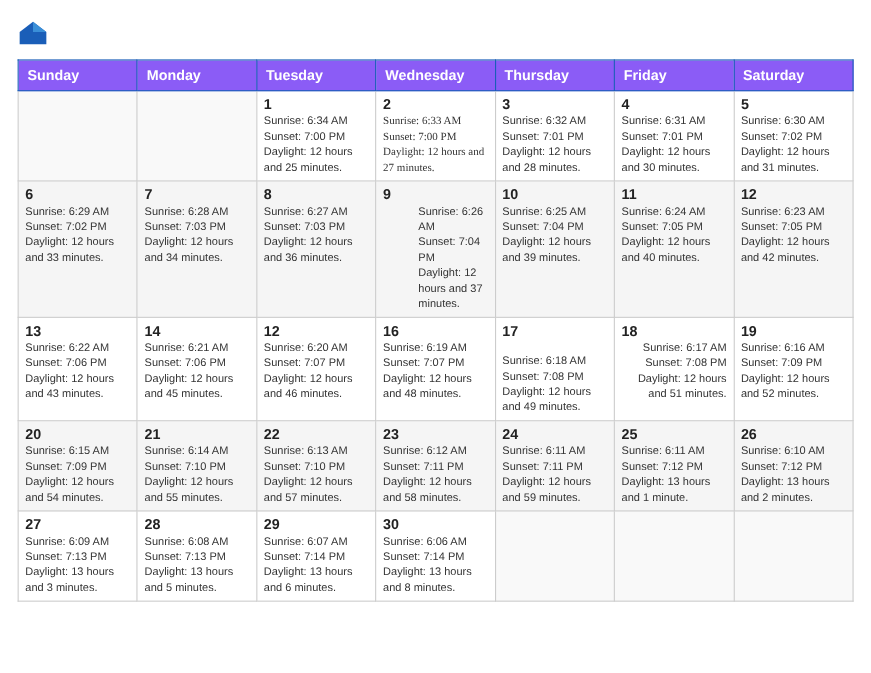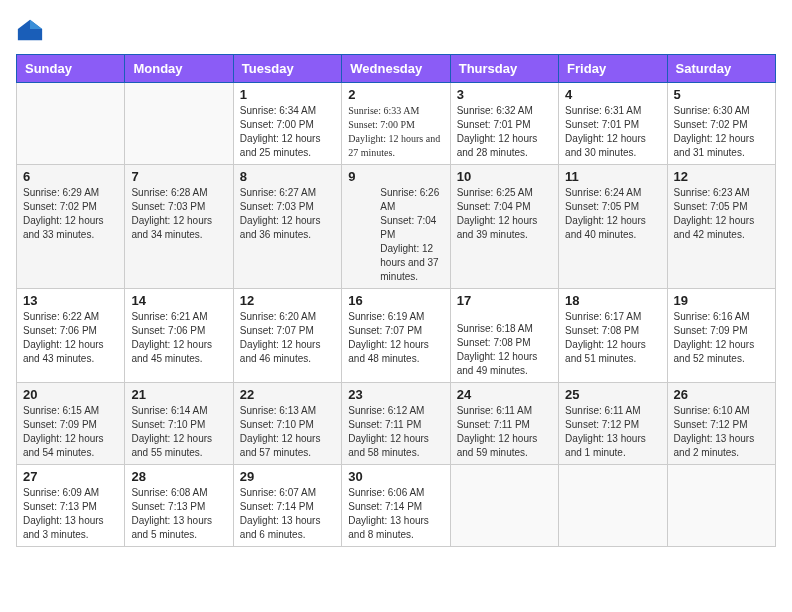--- a/index.html
+++ b/index.html
@@ -230,21 +230,21 @@
 Daylight: 12 hours and 48 minutes.</div>
         </td>
         <td>
           <div class="day-number">17</div>
           <div class="day-detail" style="white-space: pre-line; margin-top: 14px;">Sunrise: 6:18 AM
 Sunset: 7:08 PM
 Daylight: 12 hours and 49 minutes.</div>
         </td>
         <td>
           <div class="day-number">18</div>
-          <div class="day-detail" style="white-space: pre-line;">Sunrise: 6:17 AM
+          <div class="day-detail" style="white-space: pre-line; text-align: right;">Sunrise: 6:17 AM
 Sunset: 7:08 PM
 Daylight: 12 hours and 51 minutes.</div>
         </td>
         <td>
           <div class="day-number">19</div>
           <div class="day-detail" style="white-space: pre-line;">Sunrise: 6:16 AM
 Sunset: 7:09 PM
 Daylight: 12 hours and 52 minutes.</div>
         </td>
       </tr>

